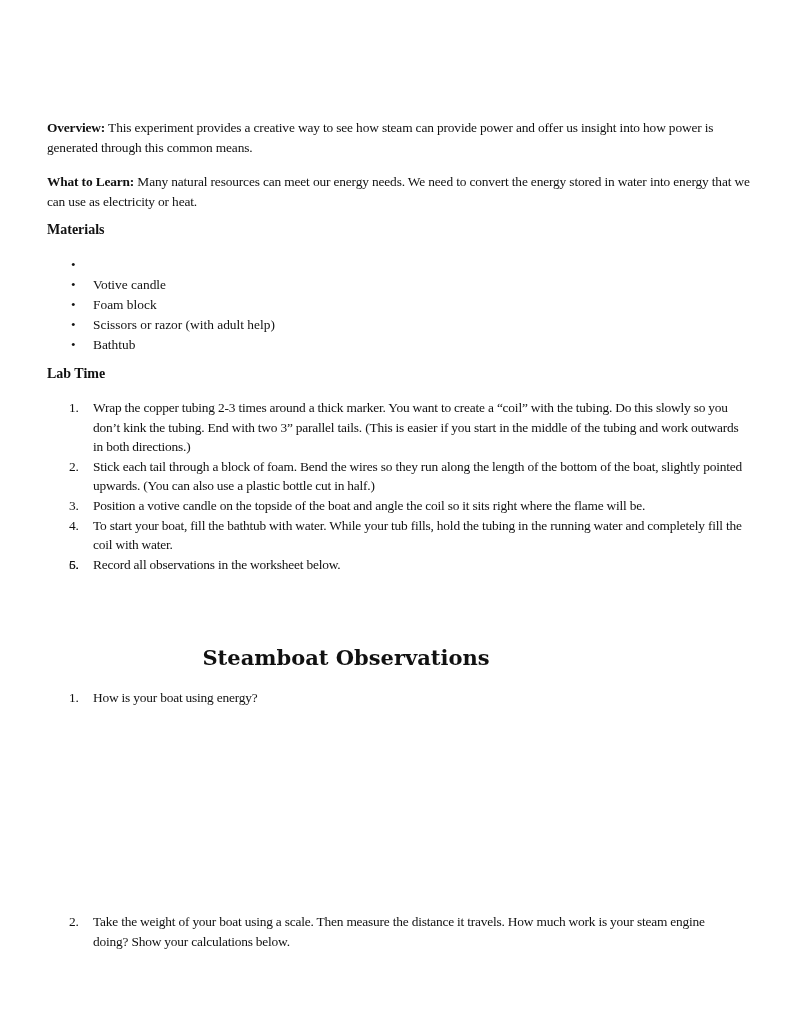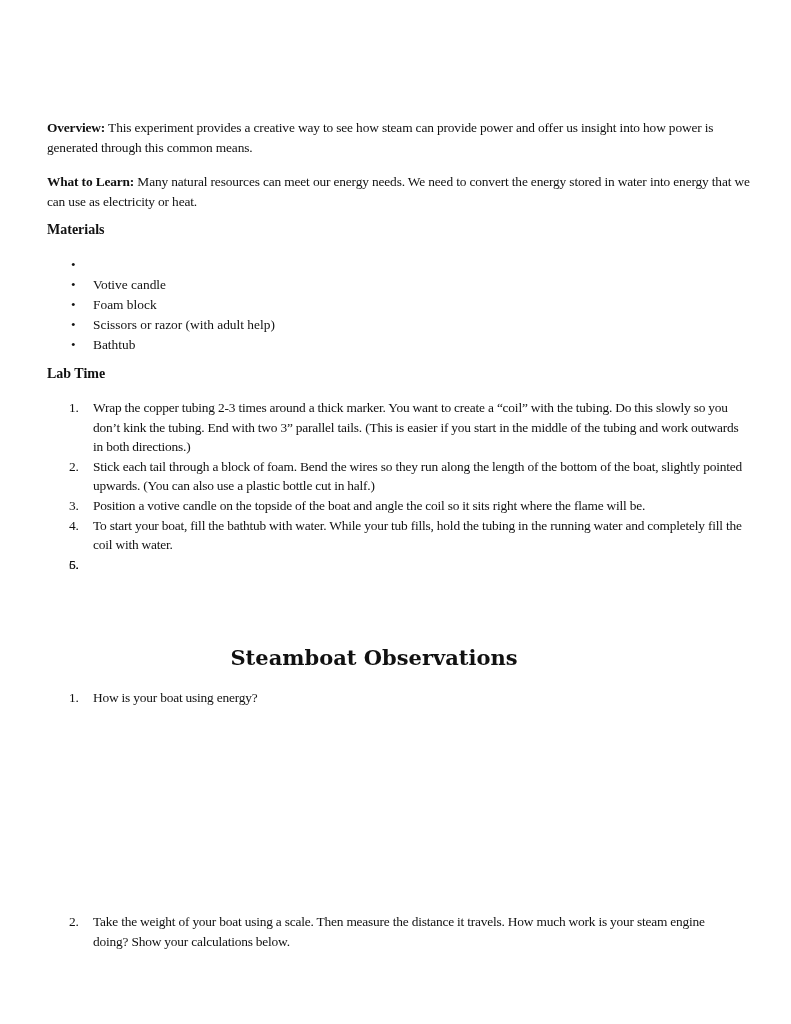--- a/index.html
+++ b/index.html
@@ -33,21 +33,20 @@
     ol.steps {
       position: absolute; left: 47px; top: 398px; width: 700px; margin: 0; padding: 0; list-style: none;
       font-size: 13.4px; line-height: 19.6px; letter-spacing: -0.2px;
     }
     ol.steps li { position: relative; padding-left: 46px; }
     ol.steps li .num { position: absolute; left: 22px; top: 0; }
     .obs-title {
       position: absolute; left: 0; width: 692px; top: 645px;
       text-align: center; font-weight: bold; font-size: 21px;
       font-family: "DejaVu Serif", serif;
-      padding-left: 28px;
     }
     .q {
       position: absolute; left: 47px; width: 690px;
       font-size: 13.4px; line-height: 20px; padding-left: 46px; box-sizing: border-box;
       letter-spacing: -0.2px;
     }
     .q .num { position: absolute; left: 22px; top: 0; }
     .answer-area { position: absolute; left: 93px; width: 640px; }
   </style>
 </head>
@@ -75,21 +74,21 @@
   </ul>
 
   <div class="heading" style="top:366px;">Lab Time</div>
 
   <ol class="steps">
     <li><span class="num">1.</span><span>Wrap the copper tubing 2-3 times around a thick marker. You want to create a “coil” with the tubing. Do this slowly so you don’t kink the tubing. End with two 3” parallel tails. (This is easier if you start in the middle of the tubing and work outwards in both directions.)</span></li>
     <li><span class="num">2.</span><span>Stick each tail through a block of foam. Bend the wires so they run along the length of the bottom of the boat, slightly pointed upwards. (You can also use a plastic bottle cut in half.)</span></li>
     <li><span class="num">3.</span><span>Position a votive candle on the topside of the boat and angle the coil so it sits right where the flame will be.</span></li>
     <li><span class="num">4.</span><span>To start your boat, fill the bathtub with water. While your tub fills, hold the tubing in the running water and completely fill the coil with water.</span></li>
     <li><span class="num">5.</span></li>
-    <li><span class="num">6.</span></li>
+    <li><span class="num">6.</span><span>Record all observations in the worksheet below.</span></li>
   </ol>
 
   <div class="obs-title">Steamboat Observations</div>
 
   <div class="q" style="top:688px;">
     <span class="num">1.</span><span>How is your boat using energy?</span>
   </div>
   <div class="answer-area" style="top:712px;height:190px;"></div>
 
   <div class="q" style="top:912px;">

